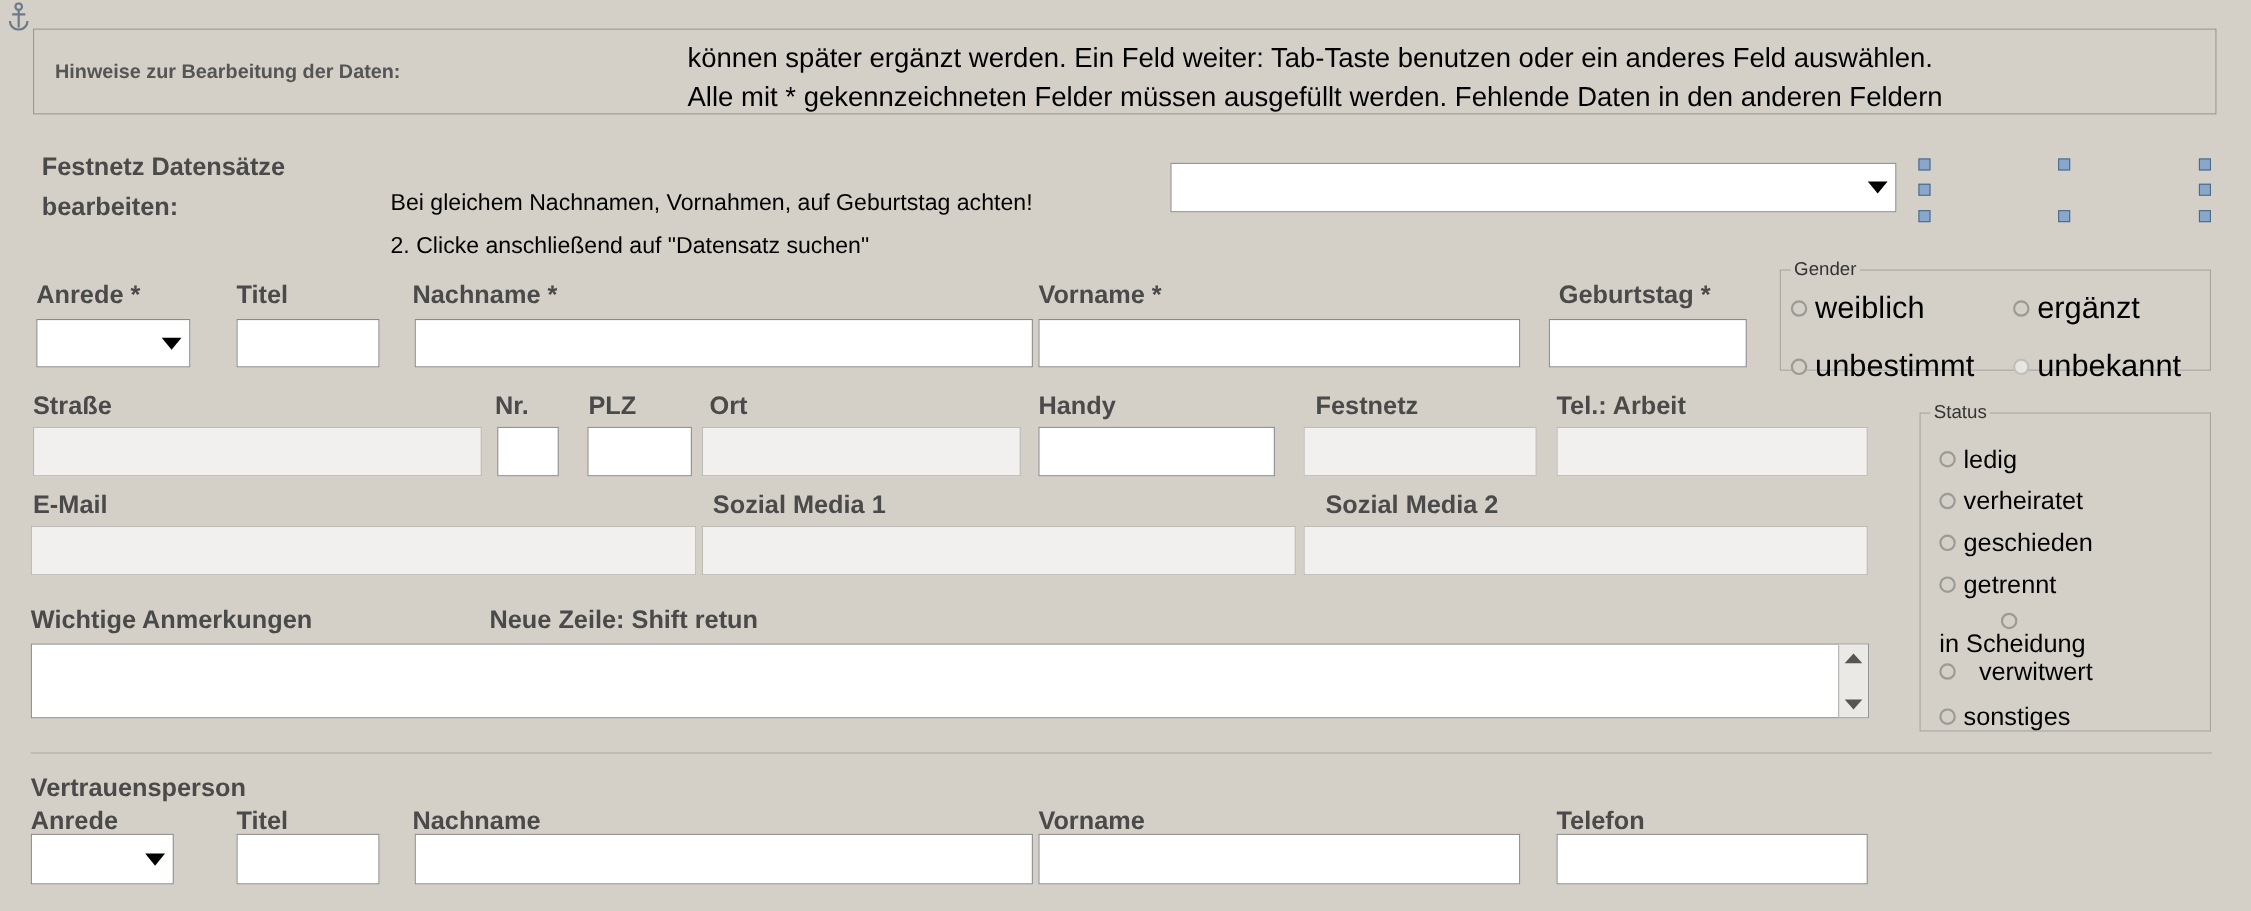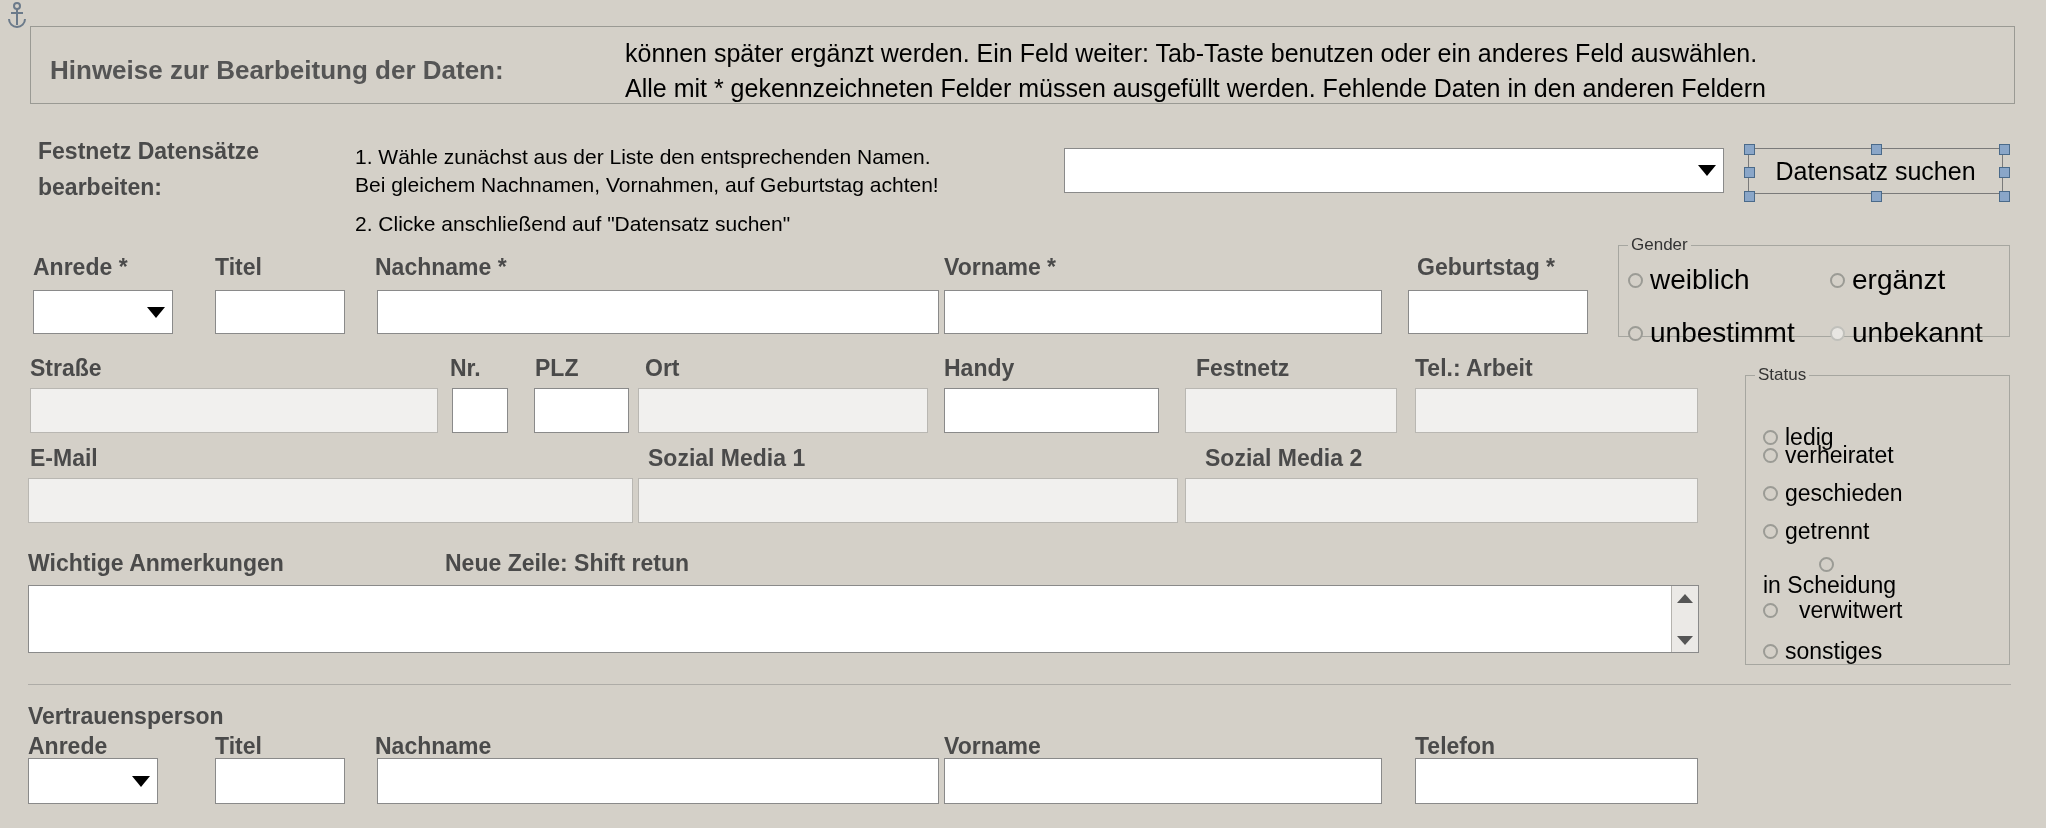--- a/index.html
+++ b/index.html
@@ -31,21 +31,21 @@
     width: 1985px;
     height: 78px;
     border: 1px solid #9a9a94;
     background: #d4d0c8;
     box-sizing: border-box;
   }
   .notice-label {
     position: absolute;
     left: 50px;
     top: 55px;
-    font-size: 26px;
+    font-size: 18px;
     font-weight: bold;
     color: #555555;
     white-space: nowrap;
   }
   .notice-text {
     position: absolute;
     left: 625px;
     top: 36px;
     width: 1380px;
     font-size: 25px;
@@ -232,32 +232,30 @@
 
   <div class="notice-box"></div>
   <div class="notice-label">Hinweise zur Bearbeitung der Daten:</div>
   <div class="notice-text">
     <div>können später ergänzt werden.   Ein Feld weiter:  Tab-Taste benutzen oder ein anderes Feld auswählen.</div>
     <div>Alle mit * gekennzeichneten Felder müssen ausgefüllt werden.  Fehlende Daten in den anderen Feldern</div>
   </div>
 
   <div class="lbl vorhanden1">Festnetz Datensätze</div>
   <div class="lbl vorhanden2">bearbeiten:</div>
-  <div class="plain step1">1. Wähle zunächst aus der Liste den entsprechenden Namen.</div>
   <div class="plain step2">Bei gleichem Nachnamen, Vornahmen, auf Geburtstag achten!</div>
   <div class="plain step3">2. Clicke anschließend auf "Datensatz suchen"</div>
 
   <div class="combo search-combo">
     <span style="position:absolute;left:8px;top:9px;font-size:21px;color:#000;"></span>
     <span class="arrowbtn">
         <span class="tri-down"></span>
       </span>
   </div>
 
-  <div class="search-btn">Datensatz suchen</div>
   <div class="handle" style="left:1744px;top:144px;"></div>
   <div class="handle" style="left:1871px;top:144px;"></div>
   <div class="handle" style="left:1999px;top:144px;"></div>
   <div class="handle" style="left:1744px;top:167px;"></div>
   <div class="handle" style="left:1999px;top:167px;"></div>
   <div class="handle" style="left:1744px;top:191px;"></div>
   <div class="handle" style="left:1871px;top:191px;"></div>
   <div class="handle" style="left:1999px;top:191px;"></div>
 
   <div class="lbl" style="left:33px;top:254px;">Anrede *</div>
@@ -307,21 +305,21 @@
   <div class="fieldflat" style="left:30px;top:388px;width:408px;height:45px;"></div>
   <div class="field" style="left:452px;top:388px;width:56px;height:45px;"></div>
   <div class="field" style="left:534px;top:388px;width:95px;height:45px;"></div>
   <div class="fieldflat" style="left:638px;top:388px;width:290px;height:45px;"></div>
   <div class="field" style="left:944px;top:388px;width:215px;height:45px;"></div>
   <div class="fieldflat" style="left:1185px;top:388px;width:212px;height:45px;"></div>
   <div class="fieldflat" style="left:1415px;top:388px;width:283px;height:45px;"></div>
 
   <div class="group" style="left:1745px;top:375px;width:265px;height:290px;"></div>
   <div class="group-title" style="left:1755px;top:375px;transform:translateY(-50%);">Status</div>
-  <div class="radio-row" style="left:1763px;top:404px;margin-top:20px;">
+  <div class="radio-row" style="left:1763px;top:404px;">
     <span class="radio-o"></span>
     <span class="status-lbl">ledig</span>
   </div>
   <div class="radio-row" style="left:1763px;top:442px;">
     <span class="radio-o"></span>
     <span class="status-lbl">verheiratet</span>
   </div>
   <div class="radio-row" style="left:1763px;top:480px;">
     <span class="radio-o"></span>
     <span class="status-lbl">geschieden</span>

